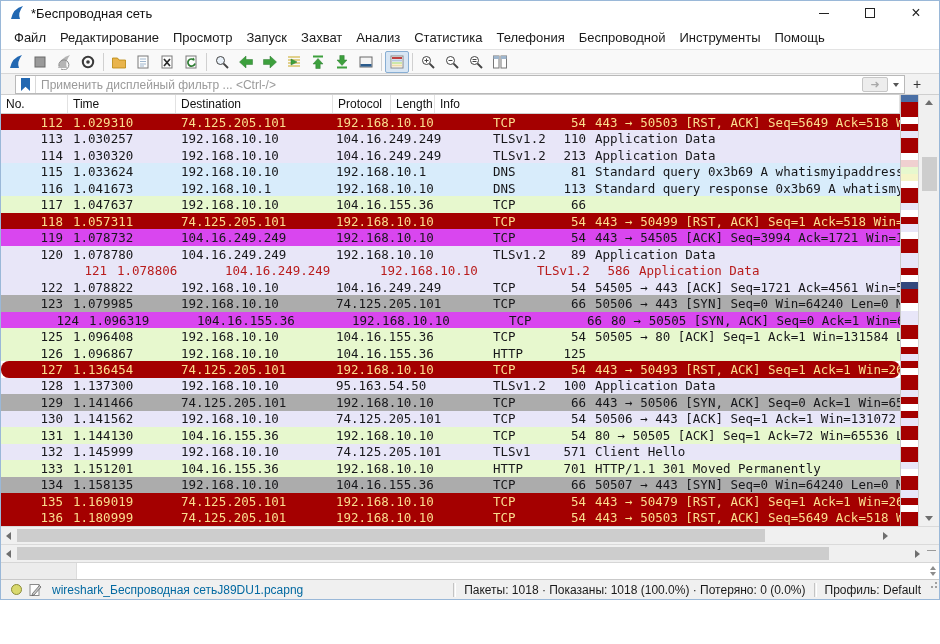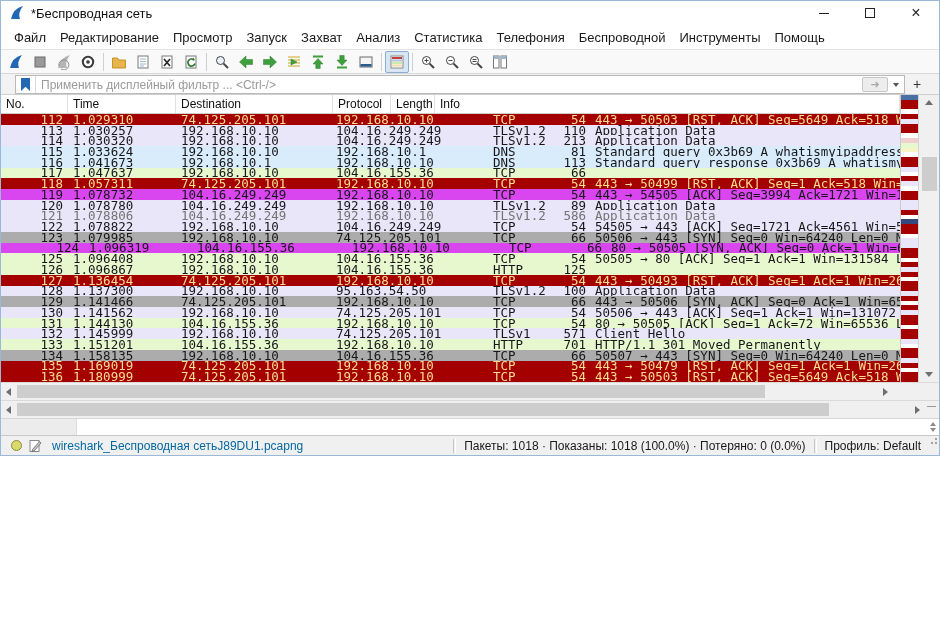--- a/index.html
+++ b/index.html
@@ -1,18 +1,18 @@
 <!DOCTYPE html>
 <html><head>
 <meta charset="utf-8">
 <style>
   * { margin:0; padding:0; box-sizing:border-box; }
   html,body { width:940px; height:644px; overflow:hidden; background:#FFF;
     font-family:"Liberation Sans", sans-serif; }
-  .window { width:940px; height:456px; display:flex; flex-direction:column;
+  .window { width:940px; height:600px; display:flex; flex-direction:column;
     border:1px solid #9AB8D8; }
 
   
   .titlebar { height:24px; background:#FFF; display:flex; align-items:center; flex:0 0 24px; }
   .fin-small { width:16px; height:16px; margin:0 6px 0 8px; }
   .title-text { font-size:13px; color:#111; }
   .win-controls { margin-left:auto; display:flex; height:100%; }
   .win-btn { width:46px; height:100%; display:flex; align-items:center; justify-content:center; color:#222; }
   .min-glyph { width:10px; height:0; border-top:1px solid #222; display:block; }
   .max-glyph { width:10px; height:10px; border:1px solid #222; display:block; }
@@ -377,21 +377,21 @@
           </div>
           <div class="prow" style="background: rgb(232, 230, 248); color: rgb(23, 23, 26);">
             <div class="cell c-no">120</div>
             <div class="cell c-time">1.078780</div>
             <div class="cell c-src">104.16.249.249</div>
             <div class="cell c-dst">192.168.10.10</div>
             <div class="cell c-proto">TLSv1.2</div>
             <div class="cell c-len">89</div>
             <div class="cell c-info">Application Data</div>
           </div>
-          <div class="prow" style="background: rgb(232, 230, 248); color: #737373;">
+          <div class="prow" style="background: rgb(232, 230, 248); color: #b91c1c; padding-left: 44px;">
             <div class="cell c-no">121</div>
             <div class="cell c-time">1.078806</div>
             <div class="cell c-src">104.16.249.249</div>
             <div class="cell c-dst">192.168.10.10</div>
             <div class="cell c-proto">TLSv1.2</div>
             <div class="cell c-len">586</div>
             <div class="cell c-info">Application Data</div>
           </div>
           <div class="prow" style="background: rgb(232, 230, 248); color: rgb(23, 23, 26);">
             <div class="cell c-no">122</div>
@@ -430,21 +430,21 @@
             <div class="cell c-info">50505 → 80 [ACK] Seq=1 Ack=1 Win=131584 L</div>
           </div>
           <div class="prow" style="background: rgb(231, 248, 206); color: rgb(23, 23, 26);">
             <div class="cell c-no">126</div>
             <div class="cell c-time">1.096867</div>
             <div class="cell c-src">192.168.10.10</div>
             <div class="cell c-dst">104.16.155.36</div>
             <div class="cell c-proto">HTTP</div>
             <div class="cell c-len">125</div>
           </div>
-          <div class="prow" style="background: rgb(164, 0, 0); color: rgb(251, 222, 143);">
+          <div class="prow" style="background: rgb(164, 0, 0); color: rgb(251, 222, 143); border-radius: 8px;">
             <div class="cell c-no">127</div>
             <div class="cell c-time">1.136454</div>
             <div class="cell c-src">74.125.205.101</div>
             <div class="cell c-dst">192.168.10.10</div>
             <div class="cell c-proto">TCP</div>
             <div class="cell c-len">54</div>
             <div class="cell c-info">443 → 50493 [RST, ACK] Seq=1 Ack=1 Win=26</div>
           </div>
           <div class="prow" style="background: rgb(232, 230, 248); color: rgb(23, 23, 26);">
             <div class="cell c-no">128</div>

